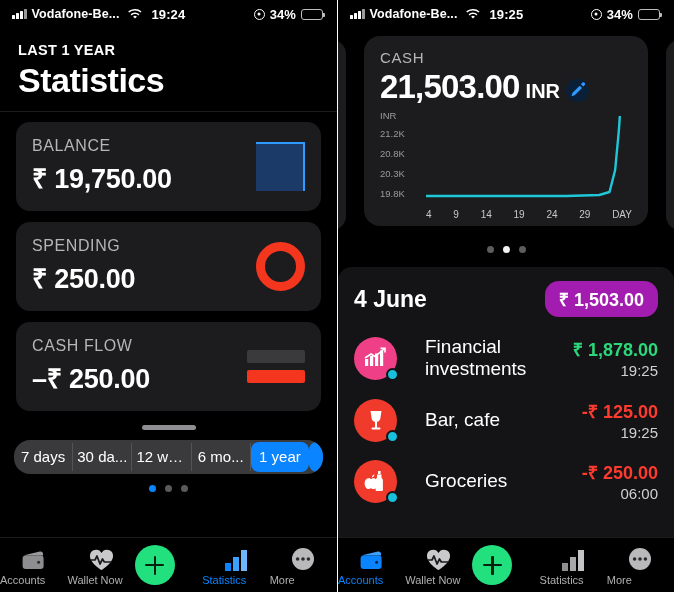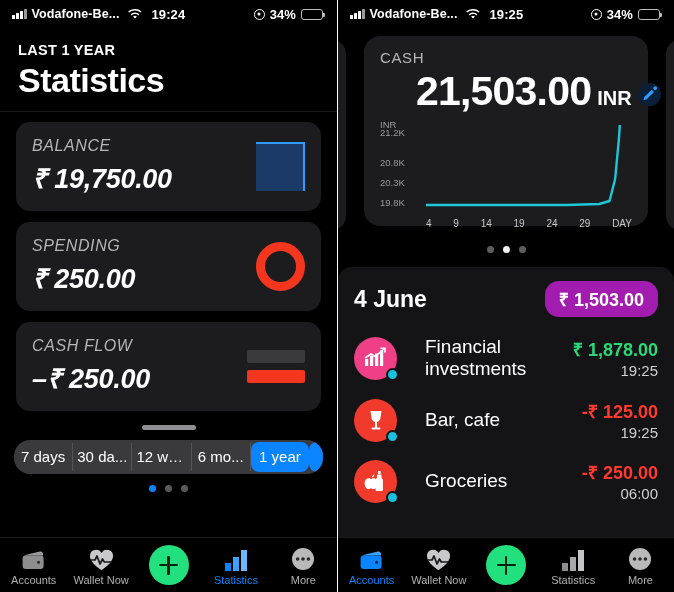--- a/index.html
+++ b/index.html
@@ -42,21 +42,21 @@
   
   .lhead { padding:14px 18px 12px; border-bottom:1px solid #1c1c1e; }
   .eyebrow { color:#fff; font-size:14.5px; font-weight:bold; letter-spacing:.3px; }
   .bigtitle { color:#fff; font-size:34px; font-weight:bold; letter-spacing:-.5px;
               margin-top:4px; line-height:1.1; }
 
   
   .cards { padding:10px 16px 0; display:flex; flex-direction:column; gap:11px; }
   .card {
     background:#1c1c1e; border-radius:14px; height:89px;
-    padding:15px 16px; display:flex; align-items:center; justify-content:space-between;font-style:italic;
+    padding:15px 16px; display:flex; align-items:center; justify-content:space-between;
   }
   .card-l { display:flex; flex-direction:column; gap:4px; }
   .card-label { color:#b6b6b8; font-size:16px; letter-spacing:.6px; }
   .card-value { color:#fff; font-size:27px; font-weight:bold; letter-spacing:-.3px; }
   .ic-square { width:49px; height:49px; background:#1b3a68; position:relative; }
   .ic-square::before { content:""; position:absolute; inset:0;
     border-top:2.5px solid #2f9bff; border-right:2.5px solid #2f9bff; }
   .ic-ring { width:49px; height:49px; border-radius:50%; border:9px solid #f4361f; }
   .ic-bars { display:flex; flex-direction:column; gap:7px; width:58px; }
   .ic-bars span { display:block; height:13px; border-radius:2px; }
@@ -76,42 +76,42 @@
     height:30px; line-height:30px; font-weight:normal; }
   .seg-item.peek { flex:0 0 14px; background:#0a84ff; border-radius:8px 0 0 8px;
     border-right:none; height:30px; }
   .dots { display:flex; gap:9px; justify-content:center; margin-top:11px; }
   .dots i { width:7px; height:7px; border-radius:50%; background:#5a5a5c; display:block; }
   .dots i.on { background:#0a84ff; }
 
   
   .tabbar { position:absolute; left:0; bottom:0; width:100%; height:55px;
     background:#000; border-top:1px solid #1c1c1e; display:flex; align-items:center; }
-  .tab { flex:1; display:flex; flex-direction:column; align-items:center; gap:3px; }
+  .tab { flex:1; display:flex; flex-direction:column; gap:3px; }
   .tab .tl { font-size:11px; color:#b0b0b2; }
   .tab.active .tl { color:#0a84ff; }
   .tab .ti { height:26px; display:flex; align-items:flex-end; justify-content:center; }
   .plusbtn { width:40px; height:40px; border-radius:50%; background:#23e07f;
     display:flex; align-items:center; justify-content:center; position:relative; }
   .plusbtn::before, .plusbtn::after { content:""; position:absolute; background:#05210f;
     border-radius:1px; }
   .plusbtn::before { width:19px; height:2.6px; }
   .plusbtn::after { width:2.6px; height:19px; }
 
   
   .carousel { position:relative; height:200px; margin-top:8px; }
   .peek-l, .peek-r { position:absolute; top:4px; width:16px; height:190px;
     background:#1c1c1e; }
   .peek-l { left:-8px; border-radius:0 14px 14px 0; }
   .peek-r { right:-8px; border-radius:14px 0 0 14px; }
   .cashcard { position:absolute; left:26px; right:26px; top:0; height:190px;
     background:#1c1c1e; border-radius:16px; padding:13px 16px 10px; }
   .cash-label { color:#b6b6b8; font-size:15px; letter-spacing:.6px; }
   .cash-row { display:flex; align-items:baseline; gap:6px; margin-top:2px; }
-  .cash-amt { color:#fff; font-size:41px; font-weight:bold; letter-spacing:-.8px;margin-left:36px; }
+  .cash-amt { color:#fff; font-size:33px; font-weight:bold; letter-spacing:-.8px; }
   .cash-cur { color:#fff; font-size:20px; font-weight:bold; }
   .pencil { width:23px; height:23px; align-self:center; position:relative; top:3px; }
 
   .chart { position:relative; height:110px; margin-top:4px; }
   .chart .ylab { position:absolute; left:0; color:#9a9a9c; font-size:9.5px; }
   .chart .plot { position:absolute; left:46px; right:0; top:0; height:92px; }
   .chart .xaxis { position:absolute; left:46px; right:0; bottom:0; display:flex;
     justify-content:space-between; color:#c8c8ca; font-size:10px; }
 
   .cdots { display:flex; gap:9px; justify-content:center; margin-top:10px; }
@@ -312,21 +312,21 @@
             <svg width="23" height="23" viewBox="0 0 23 23">
                 <circle cx="11.5" cy="11.5" r="11.5" fill="#0a1f38"></circle>
                 <path d="M5.5 17.2l.9-3.2 7.3-7.3 2.3 2.3-7.3 7.3Z" fill="#2f9bff"></path>
                 <path d="M14.9 5.2l1.6-1.6a1.2 1.2 0 0 1 1.7 0l.6.6a1.2 1.2 0 0 1 0 1.7l-1.6 1.6Z" fill="#2f9bff"></path>
               </svg>
           </span>
         </div>
 
         <div class="chart">
           <span class="ylab" style="top:0">INR</span>
-          <span class="ylab" style="top:8px">21.2K</span>
+          <span class="ylab" style="top:18px">21.2K</span>
           <span class="ylab" style="top:38px">20.8K</span>
           <span class="ylab" style="top:58px">20.3K</span>
           <span class="ylab" style="top:78px">19.8K</span>
 
           <div class="plot">
             <svg width="100%" height="92" viewBox="0 0 220 92" preserveAspectRatio="none">
               <polyline points="0,86 150,86 185,85 196,82 202,60 206,20 207,6" fill="none" stroke="#1fc8d8" stroke-width="2.4" vector-effect="non-scaling-stroke" stroke-linejoin="round"></polyline>
             </svg>
           </div>
 

